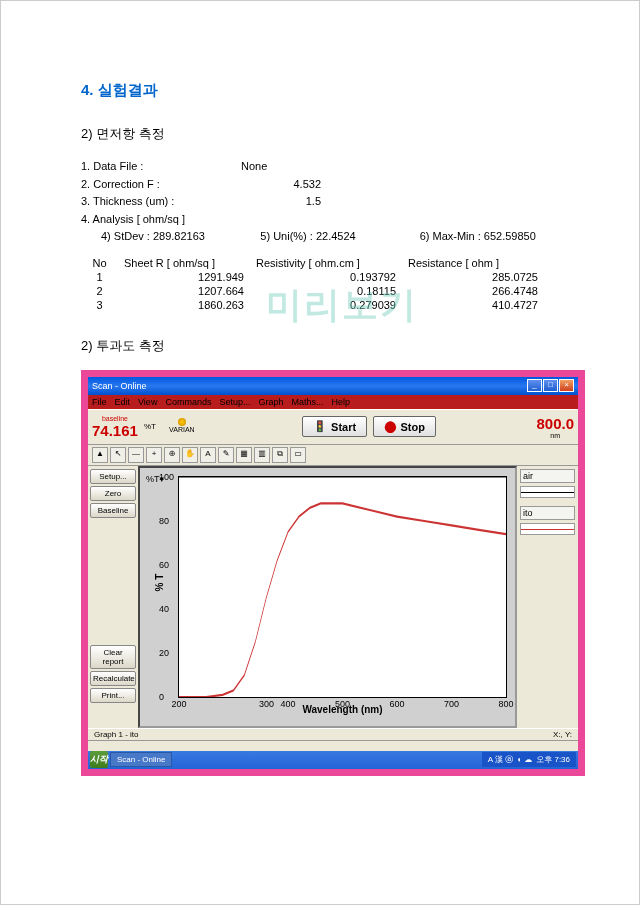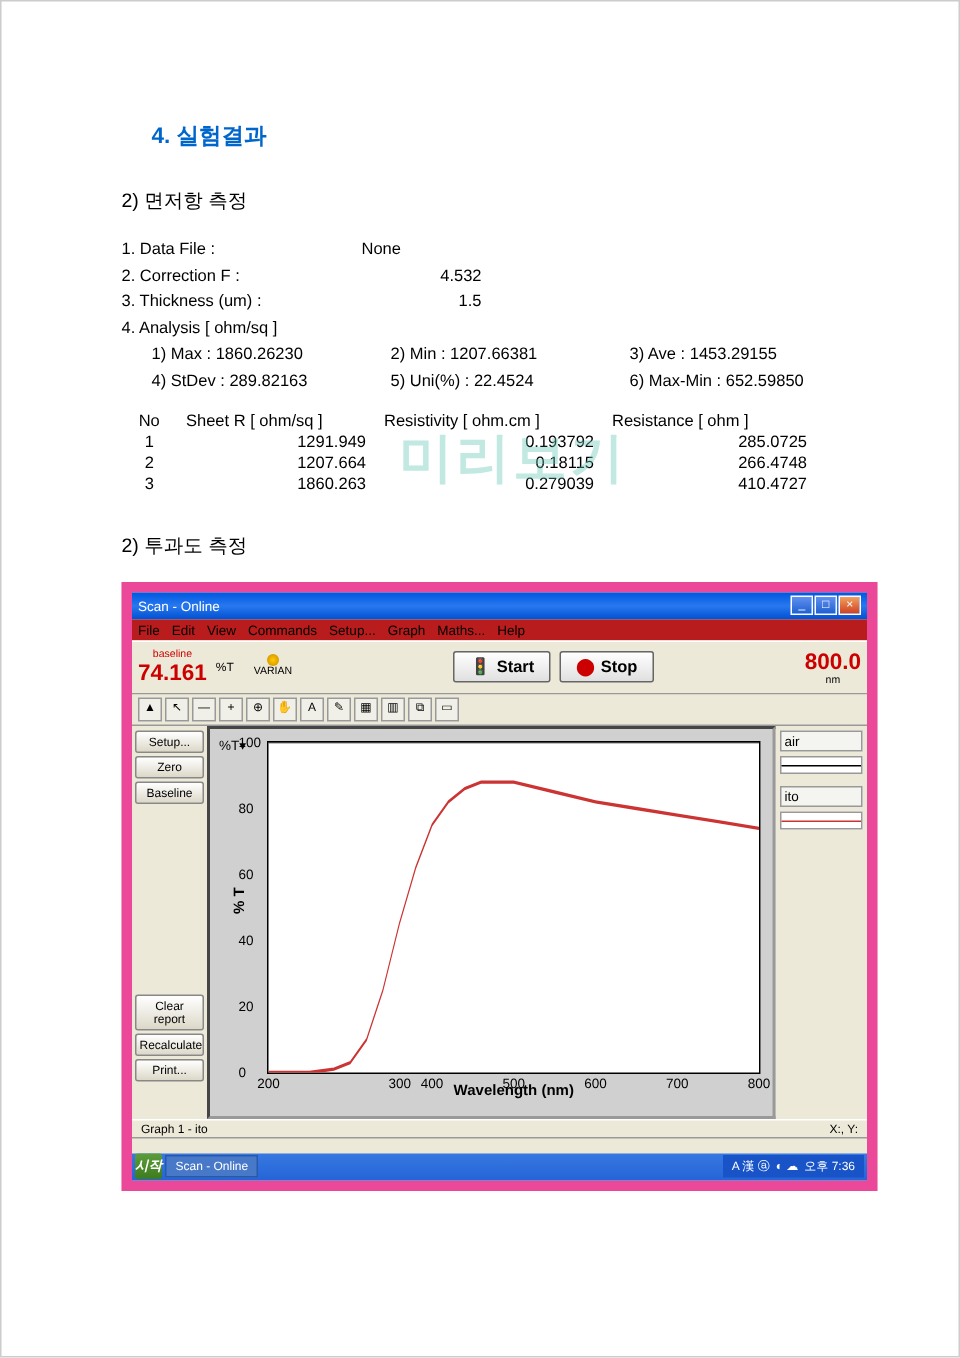--- a/index.html
+++ b/index.html
@@ -14,21 +14,20 @@
       position: relative;
     }
     .page {
       padding: 80px 70px 20px 80px;
     }
     .heading {
       color: #0066cc;
       font-size: 15px;
       font-weight: bold;
       margin-bottom: 25px;
-      margin-left: 20px;
     }
     .subheading {
       color: #000;
       font-size: 13px;
       margin-bottom: 15px;
     }
     .data-table {
       font-size: 11px;
       color: #000;
       line-height: 1.6;
@@ -335,25 +334,20 @@
     </div>
     <div class="data-row">
       <span class="data-label">2. Correction F :</span>
       <span class="data-value">4.532</span>
     </div>
     <div class="data-row">
       <span class="data-label">3. Thickness (um) :</span>
       <span class="data-value">1.5</span>
     </div>
     <div>4. Analysis [ ohm/sq ]</div>
-    <div class="analysis-row" style="padding-left:20px;">
-      <span>1) Max : 1860.26230</span>
-      <span>2) Min : 1207.66381</span>
-      <span>3) Ave : 1453.29155</span>
-    </div>
     <div class="analysis-row" style="padding-left:20px;">
       <span>4) StDev : 289.82163</span>
       <span>5) Uni(%) : 22.4524</span>
       <span>6) Max-Min : 652.59850</span>
     </div>
   </div>
 
   <table class="measurement-table">
     <tbody>
         <tr>

